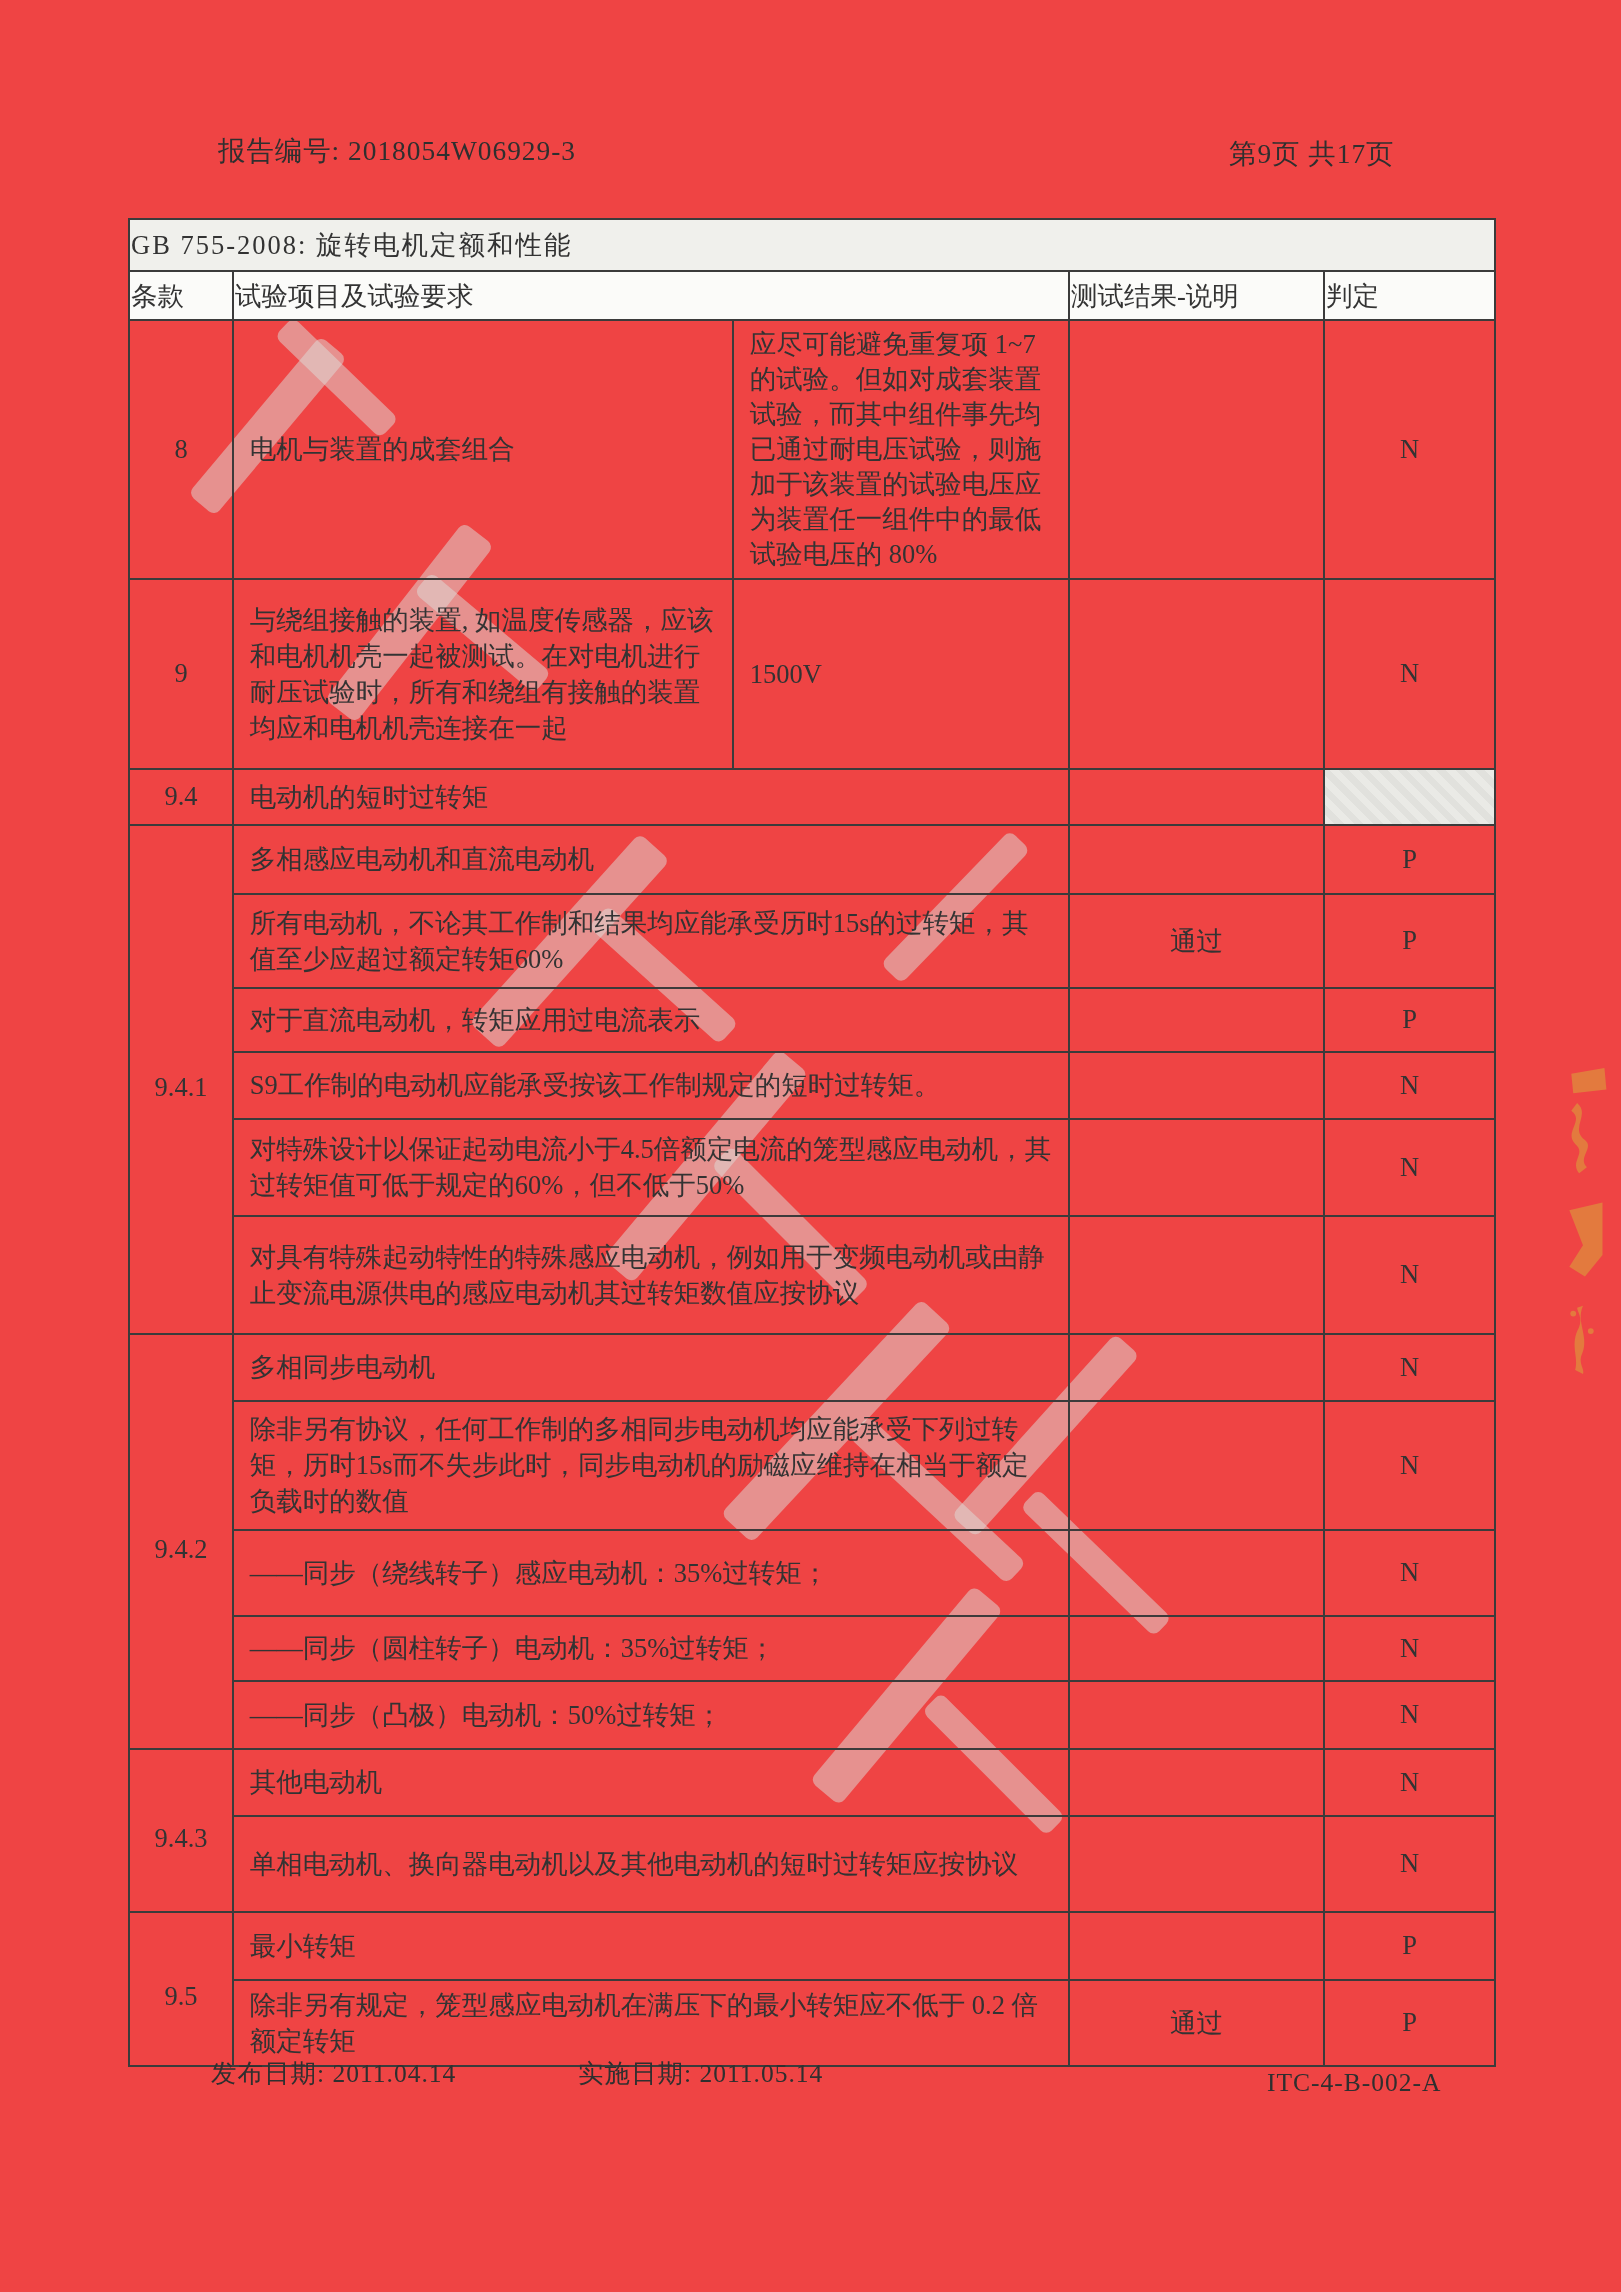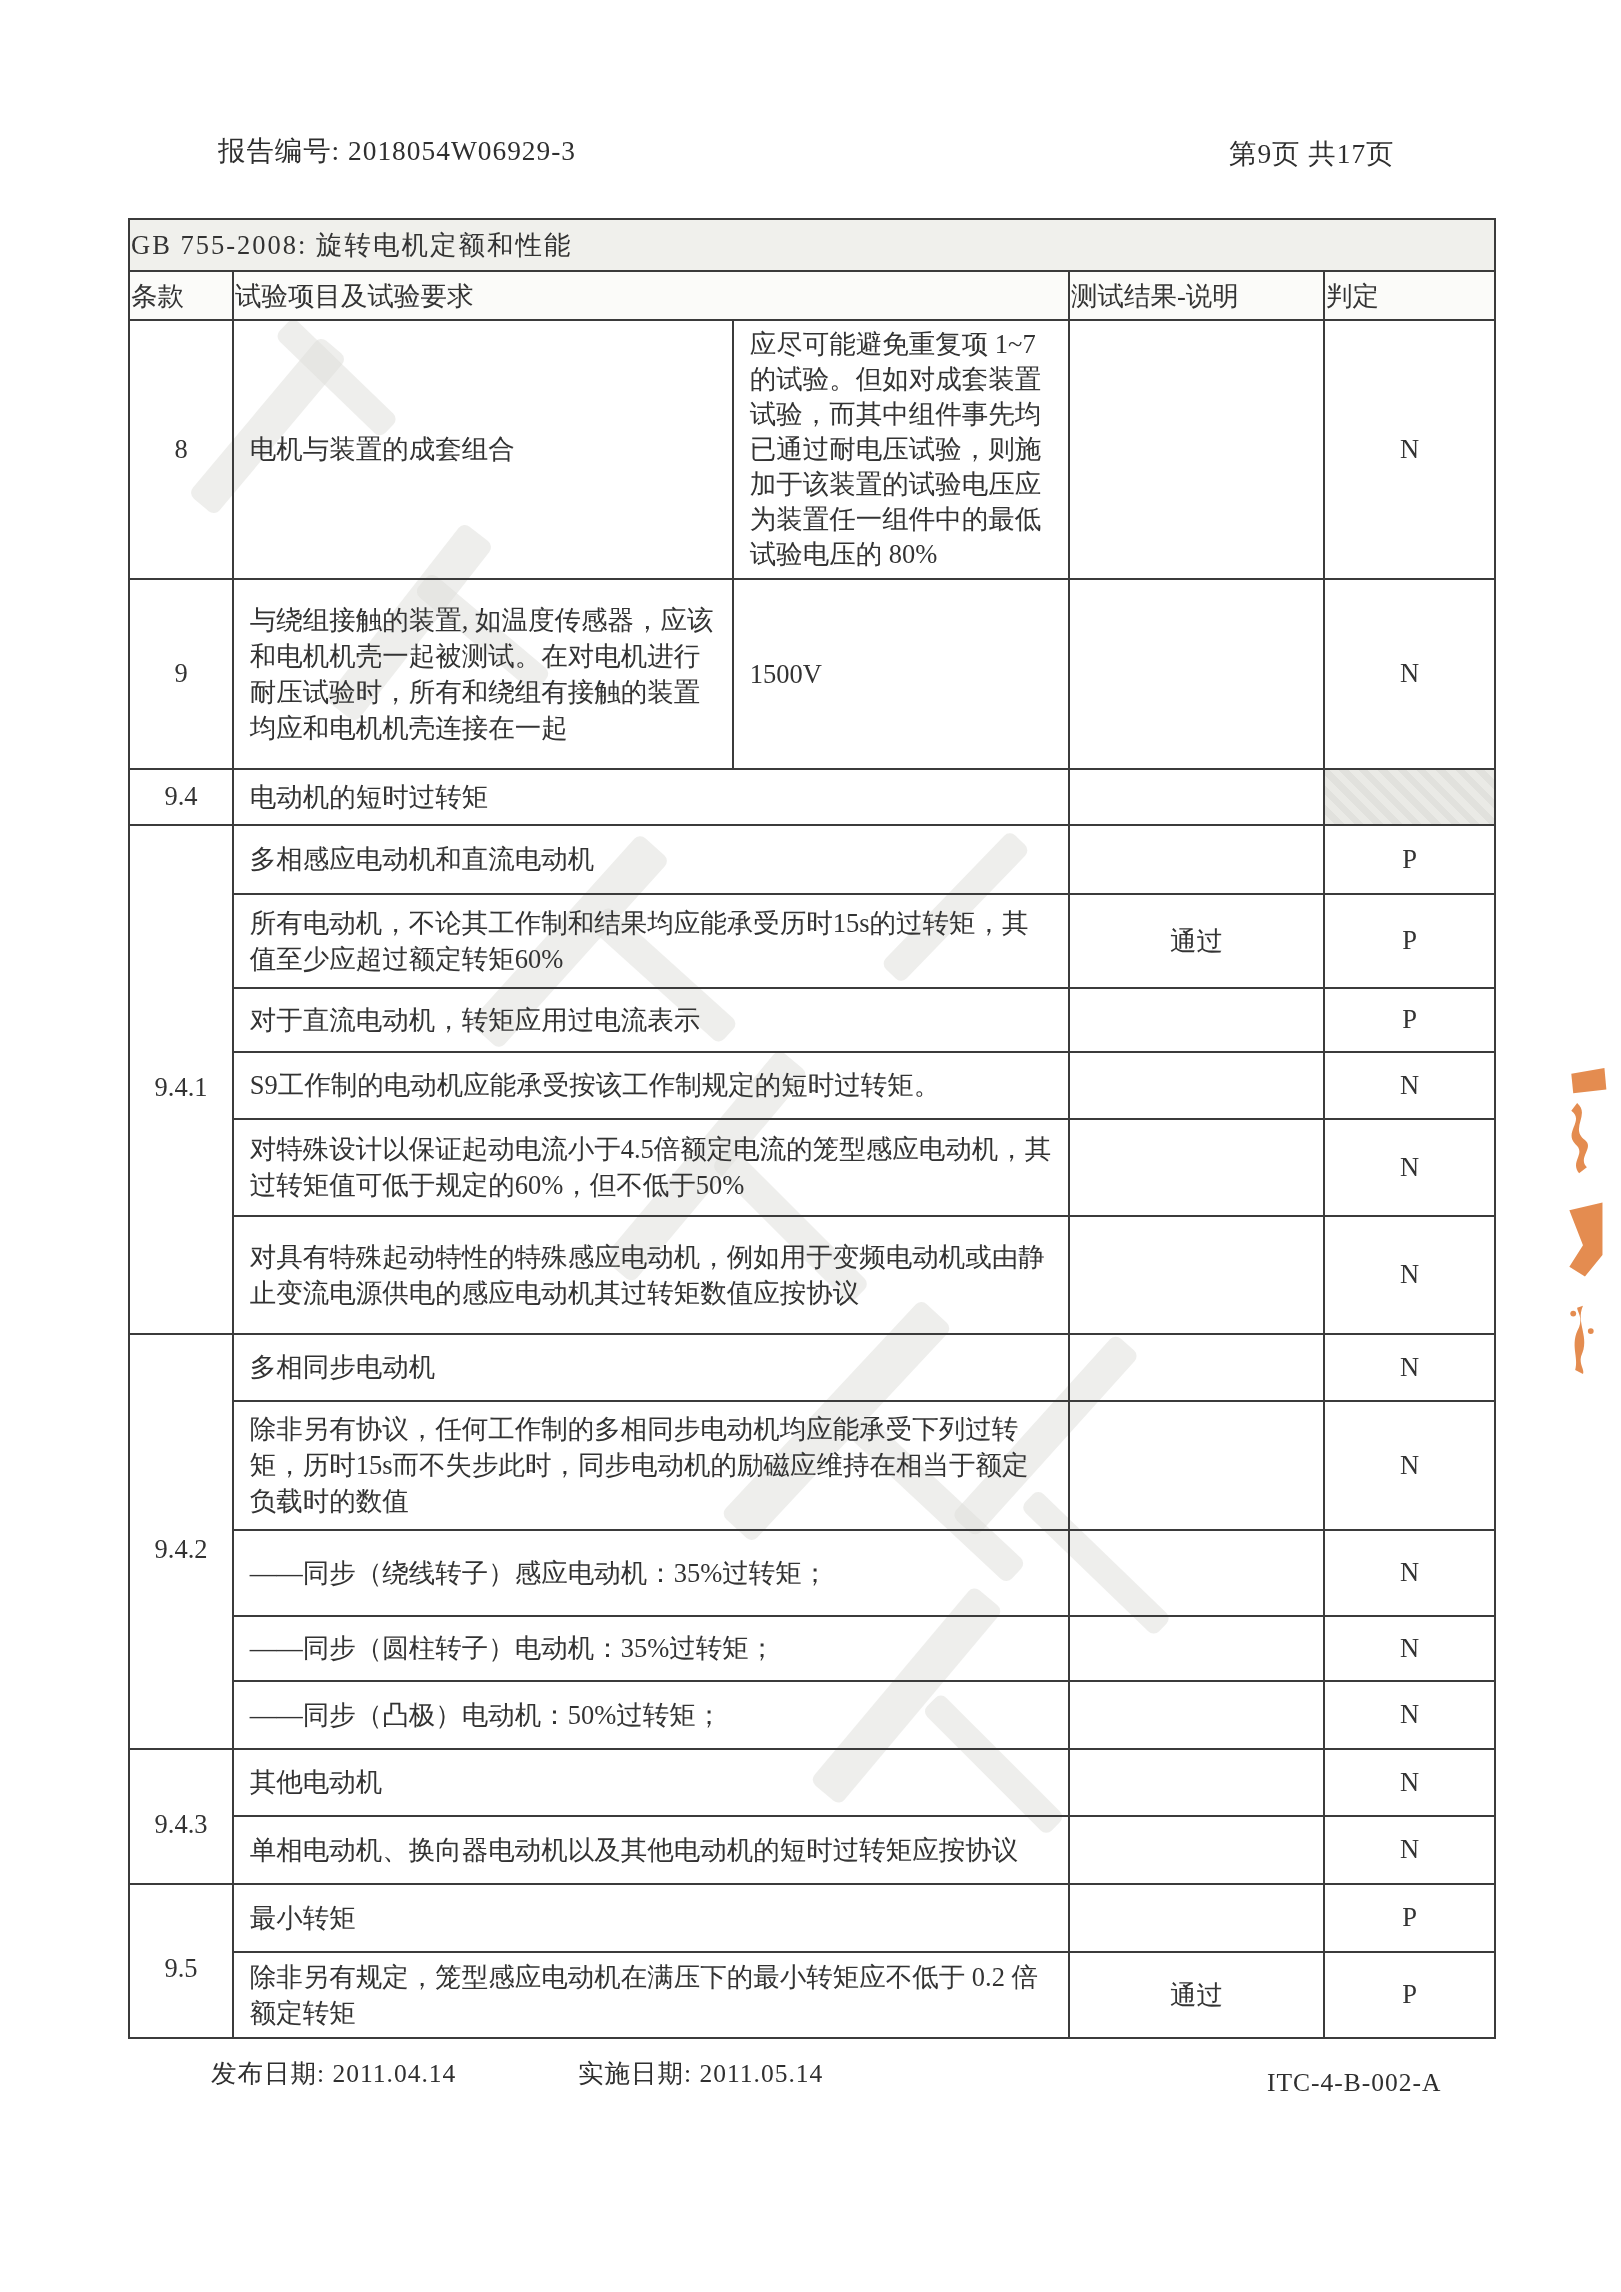--- a/index.html
+++ b/index.html
@@ -1,18 +1,18 @@
 <!DOCTYPE html>
 <html><head>
 <meta charset="utf-8">
 <style>
   html,body { margin:0; padding:0; background:#888; }
   .page {
     position:relative; width:1621px; height:2293px;
-    background:#ffffff; overflow:hidden;
+    background:#ef4444; overflow:hidden;
     font-family:"Liberation Serif","DejaVu Serif",serif;
     color:#2f2f2f;
   }
   
   .hdr-left  { position:absolute; left:218px; top:133px; font-size:27.4px; letter-spacing:1px; }
   .hdr-right { position:absolute; left:1229px; top:136px; font-size:27.4px; letter-spacing:1px; }
   .ftr { position:absolute; top:2056px; font-size:25.5px; letter-spacing:1px; }
   .ftr-issue { left:211px;text-align:center; }
   .ftr-impl  { left:578px; }
   .ftr-doc   { left:1267px;margin-top:12px; }
@@ -175,21 +175,21 @@
         <td class="result-cell"></td>
         <td class="verdict-cell">N</td>
       </tr>
 
       <tr style="height:67px">
         <td class="clause-cell clause-top" rowspan="2">9.4.3</td>
         <td class="item-cell" colspan="2">其他电动机</td>
         <td class="result-cell"></td>
         <td class="verdict-cell">N</td>
       </tr>
-      <tr style="height:68px">
+      <tr style="height:96px">
         <td class="item-cell" colspan="2">单相电动机、换向器电动机以及其他电动机的短时过转矩应按协议</td>
         <td class="result-cell"></td>
         <td class="verdict-cell">N</td>
       </tr>
 
       <tr style="height:68px">
         <td class="clause-cell clause-top" rowspan="2">9.5</td>
         <td class="item-cell" colspan="2">最小转矩</td>
         <td class="result-cell"></td>
         <td class="verdict-cell">P</td>

